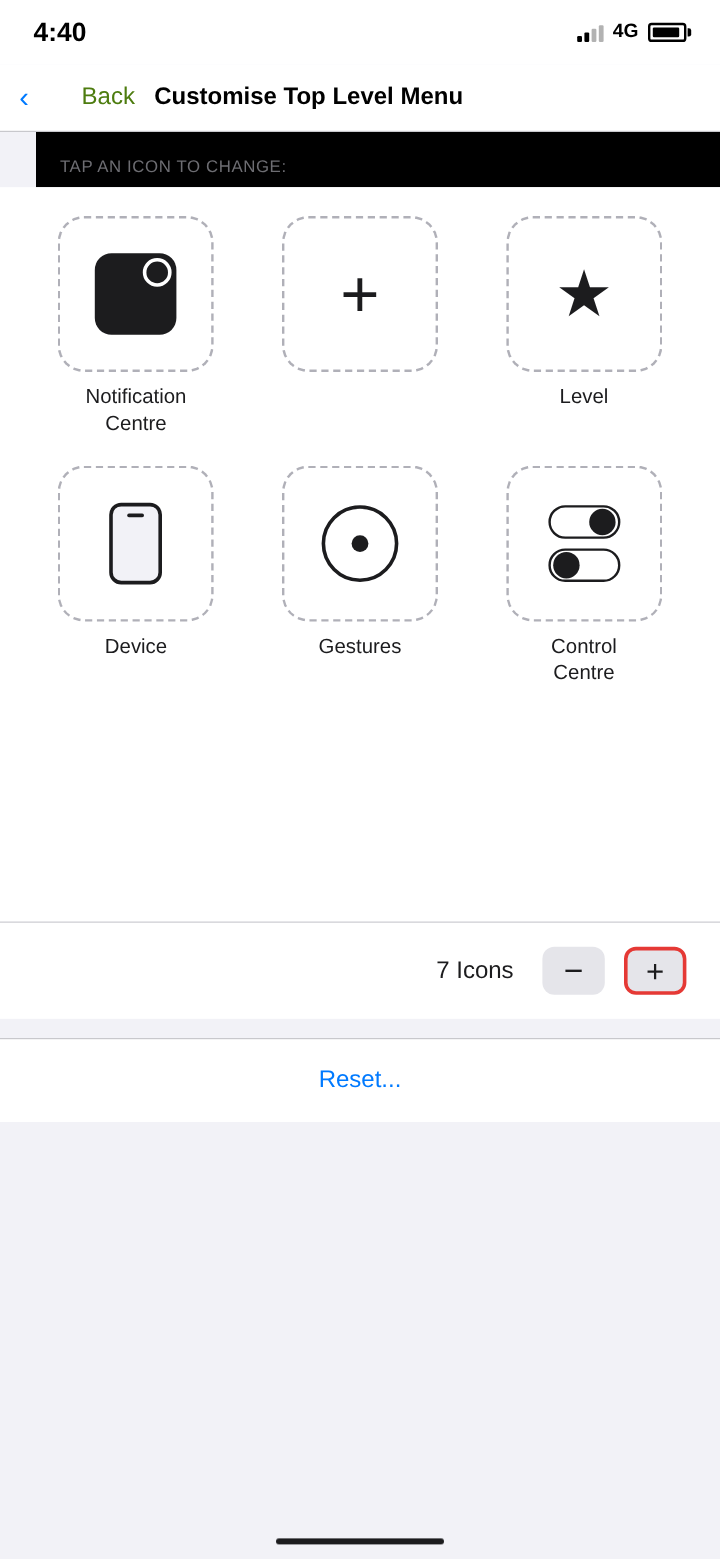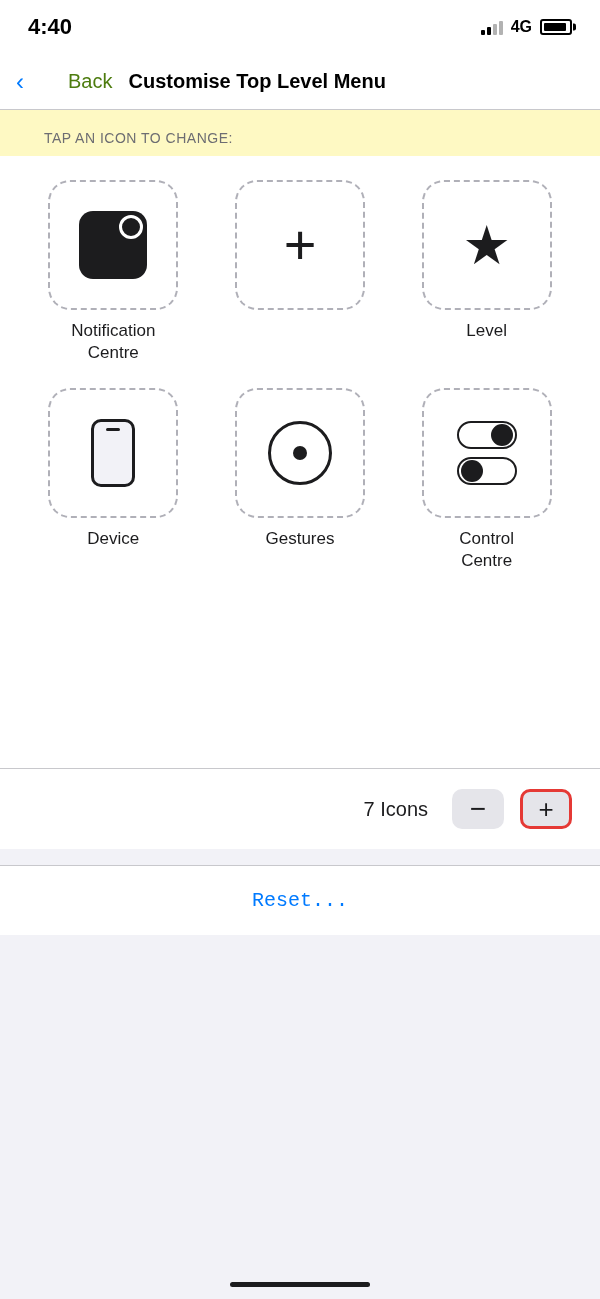--- a/index.html
+++ b/index.html
@@ -111,27 +111,28 @@
     }
     .nav-title {
       font-size: 20px;
       font-weight: 700;
       color: #000;
       margin-left: 16px;
     }
 
     
     .section-header {
-      background: #fef9c3;
-      padding: 20px 28px 10px 44px;
+      background: #000000;
+      padding: 20px 28px 10px 20px;
       font-size: 14px;
       font-weight: 500;
       color: #6d6d72;
       letter-spacing: 0.5px;
       text-transform: uppercase;
+      margin-left: 30px;
     }
 
     
     .icons-section {
       background: #ffffff;
       padding: 24px 28px 32px 28px;
     }
     .icons-grid {
       display: grid;
       grid-template-columns: repeat(3, 1fr);
@@ -333,21 +334,20 @@
 
     
     .reset-section {
       background: #ffffff;
       height: 70px;
       display: flex;
       align-items: center;
       justify-content: center;
       border-top: 1px solid #c8c8cc;
       margin-top: 16px;
-      font-family: Liberation Mono, monospace;
     }
     .reset-btn {
       font-size: 20px;
       color: #007aff;
       cursor: pointer;
     }
 
     
     .bottom-area {
       background: #f2f2f7;

